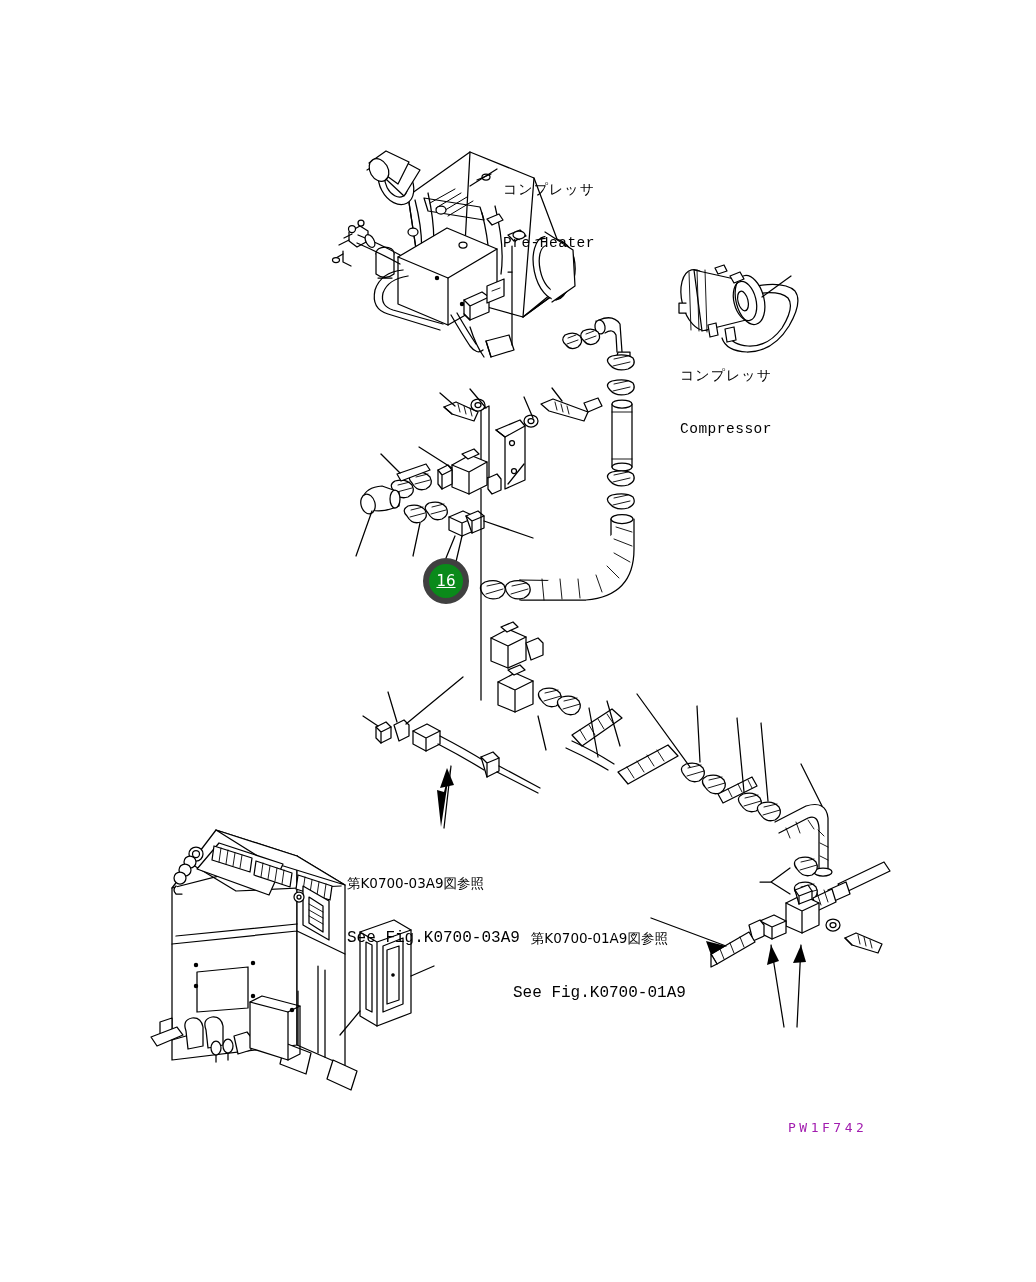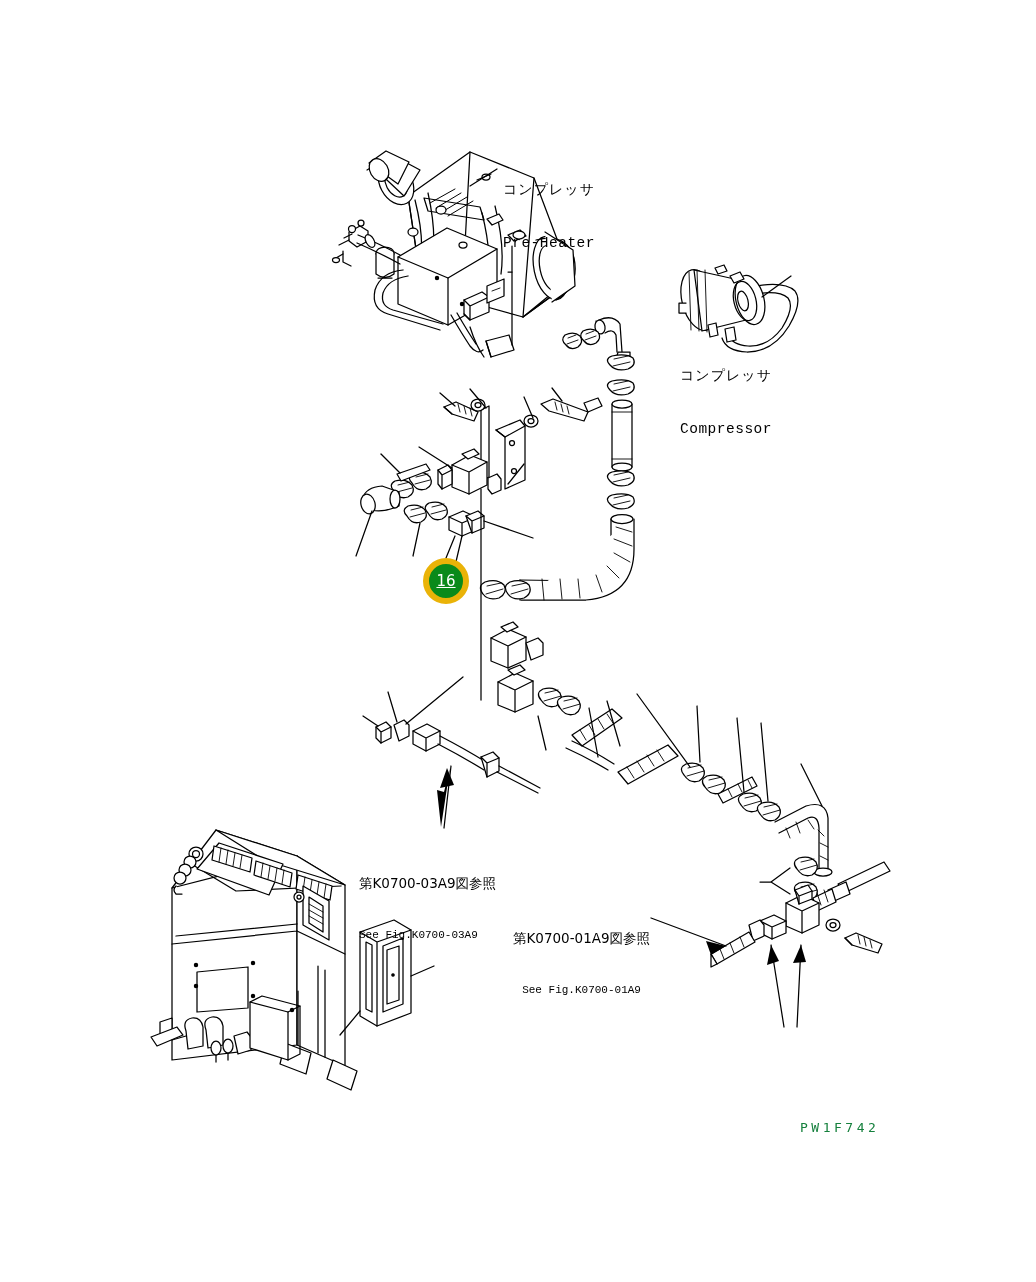--- a/index.html
+++ b/index.html
@@ -37,29 +37,28 @@
     font-size: 14px;
     letter-spacing: 1px;
   }
   .lbl .en {
     display: block;
     font-family: Liberation Mono, monospace;
     font-size: 14.5px;
     letter-spacing: 0.5px;
   }
   .lbl.ref .jp { font-size: 13.5px; letter-spacing: 0px; }
-  .lbl.ref .en { font-size: 11px; letter-spacing: 0px; }
+  .lbl.ref .en { font-size: 16px; letter-spacing: 0px; }
   #drawing-no {
     position: absolute;
     font-family: "DejaVu Sans Mono", "Liberation Mono", monospace;
     font-size: 13px;
     letter-spacing: 3.5px;
-    color: #15803d;
+    color: #a21caf;
     white-space: pre;
-    margin-left: 12px;
   }
   #callout-16 {
     position: absolute;
     width: 46px;
     height: 46px;
     border-radius: 50%;
     box-sizing: border-box;
     display: flex;
     align-items: center;
     justify-content: center;
@@ -484,36 +483,36 @@
         <path d="M771 945 L767 965 L779 961 Z" fill="#000" stroke="none"></path>
         <path d="M797 1027 L801 945" stroke="#000" stroke-width="1.25" fill="none"></path>
         <path d="M801 945 L793 963 L806 962 Z" fill="#000" stroke="none"></path>
       </g>
 
       <path d="M446 558 L455 536"></path>
 
     </g>
   </svg>
 
-  <div id="callout-16" style="left:423px; top:558px; background:#0a8a1a; border:6px solid #eab308;text-decoration:underline;">
+  <div id="callout-16" style="left:423px; top:558px; background:#0a8a1a; border:6px solid #404040;text-decoration:underline;">
     <span>16</span>
   </div>
 
   <div class="lbl" style="left:503px; top:143px;">
     <span class="jp">コンプレッサ</span>
     <span class="en">Pre-Heater</span>
   </div>
 
   <div class="lbl" style="left:680px; top:329px;">
     <span class="jp">コンプレッサ</span>
     <span class="en">Compressor</span>
   </div>
 
 
-  <div class="lbl ref" style="left:359px; top:838px;">
+  <div class="lbl ref" style="left:347px; top:838px;">
     <span class="jp">第K0700-03A9図参照</span>
     <span class="en">See Fig.K0700-03A9</span>
   </div>
 
   <div class="lbl ref" style="left:513px; top:893px;text-align:center;">
     <span class="jp">第K0700-01A9図参照</span>
     <span class="en">See Fig.K0700-01A9</span>
   </div>
 
 

